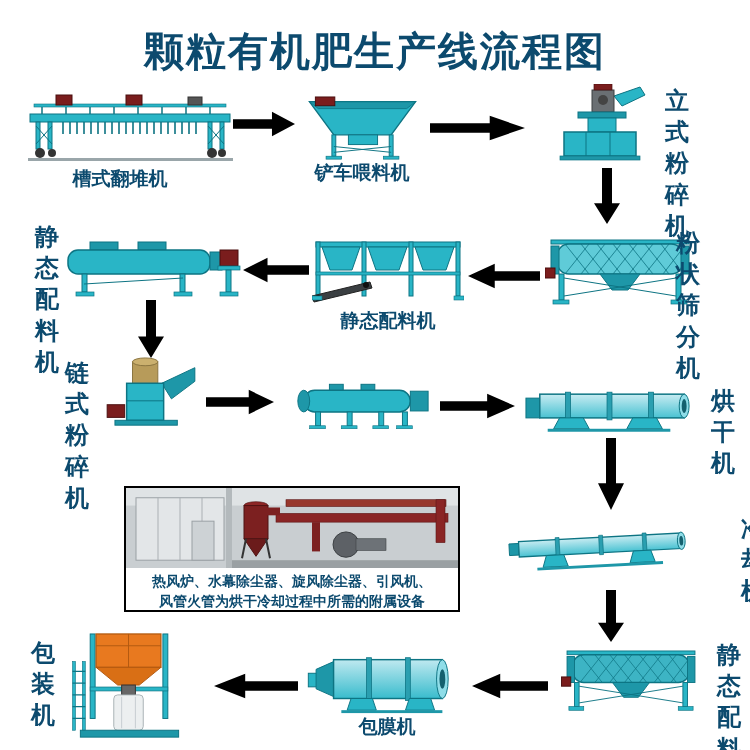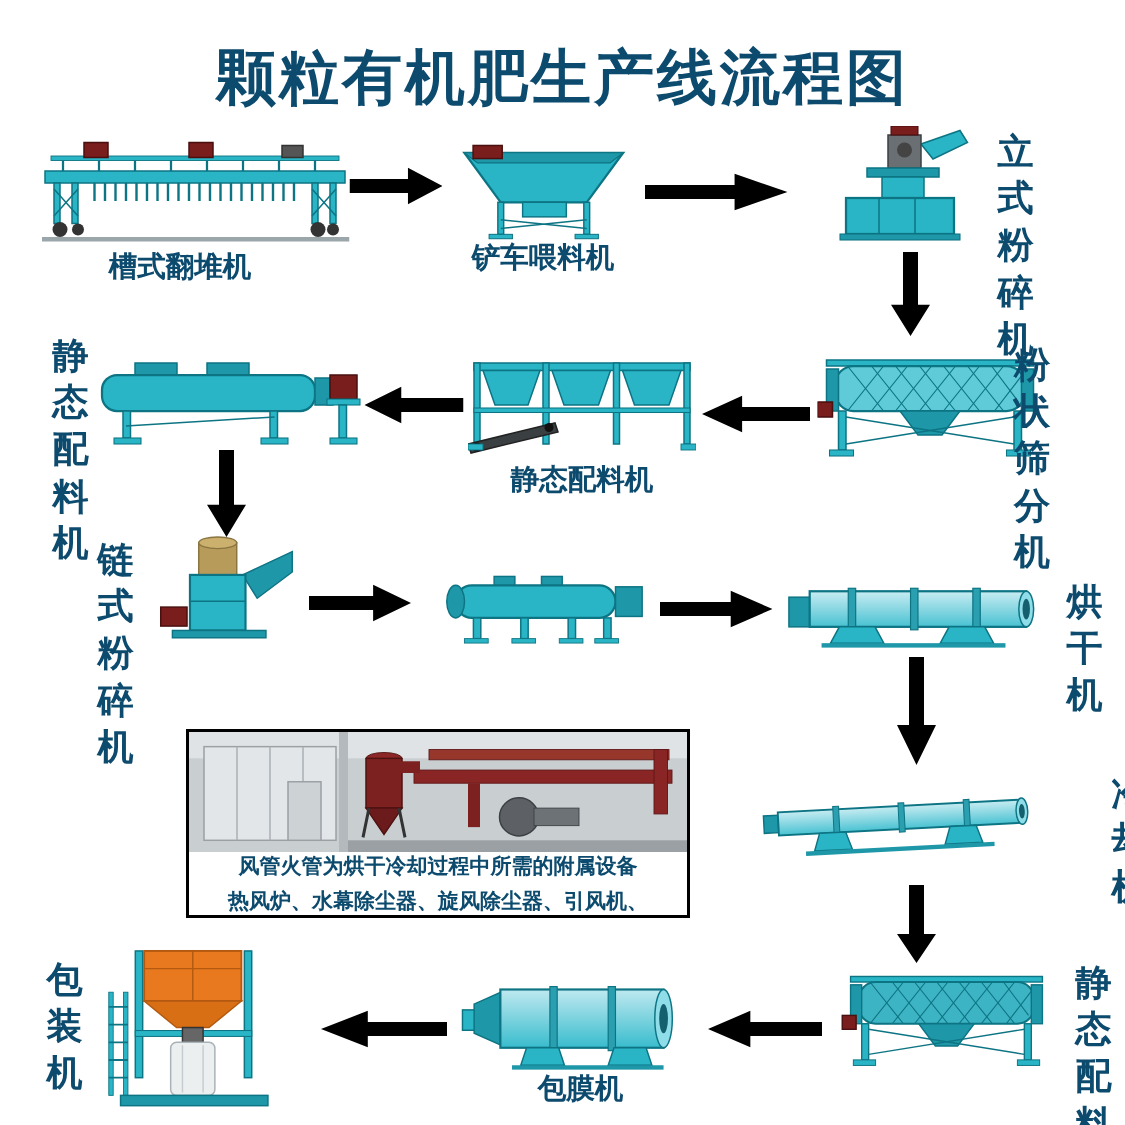--- a/index.html
+++ b/index.html
@@ -269,22 +269,22 @@
       <rect x="186" y="35" width="8" height="30" fill="#7c2020"></rect>
       <ellipse cx="130" cy="18" rx="12" ry="4" fill="#8d2626" stroke="#4f1212" stroke-width="0.6"></ellipse>
       <rect x="118" y="18" width="24" height="34" fill="#7c2020" stroke="#4f1212"></rect>
       <polygon points="118,52 142,52 130,70" fill="#6b1b1b" stroke="#4f1212"></polygon>
       <rect x="140" y="20" width="14" height="8" fill="#7c2020"></rect>
       <path d="M120 52 L116 72 M140 52 L144 72" stroke="#333" stroke-width="2"></path>
       <circle cx="220" cy="58" r="13" fill="#5d6166" stroke="#3c4043"></circle>
       <rect x="230" y="52" width="30" height="12" fill="#6d7277" stroke="#3c4043" stroke-width="0.6"></rect>
       <rect x="106" y="74" width="226" height="8" fill="#9aa0a3"></rect>
     </svg>
+    <div class="cap">热风炉、水幕除尘器、旋风除尘器、引风机、</div>
     <div class="cap" style="margin-top:0;">风管火管为烘干冷却过程中所需的附属设备</div>
-    <div class="cap">热风炉、水幕除尘器、旋风除尘器、引风机、</div>
   </div>
 
   <div class="abs machine tilt" style="left:505px;top:514px;width:192px;height:60px;">
     <svg viewBox="0 0 194 62">
       <defs>
         <linearGradient id="cg" x1="0" y1="0" x2="0" y2="1">
           <stop offset="0" stop-color="#c8ecf2"></stop>
             <stop offset="1" stop-color="#49c2d2"></stop>
         </linearGradient>
       </defs>

